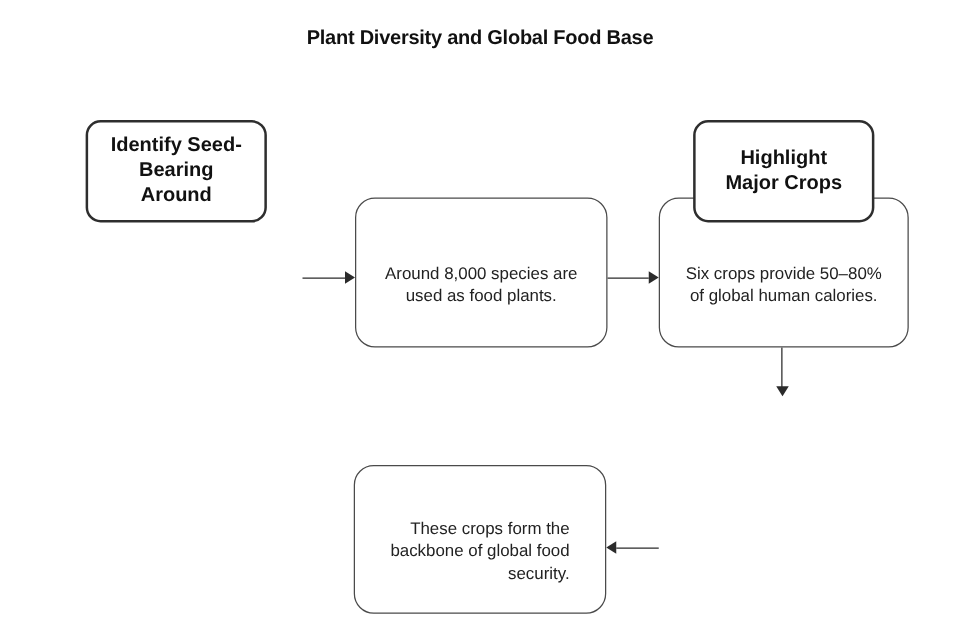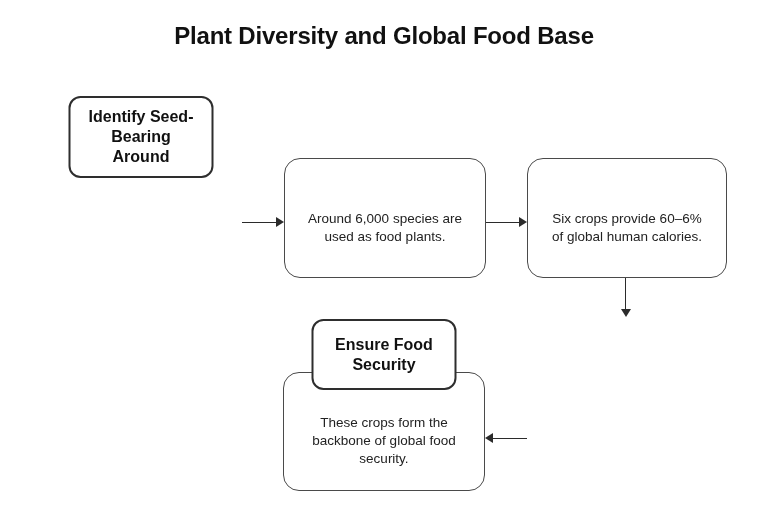--- a/index.html
+++ b/index.html
@@ -16,21 +16,21 @@
     width: 768px; height: 512px;
     background: var(--background);
     font-family: "Liberation Sans", "DejaVu Sans", sans-serif;
     overflow: hidden;
   }
   .canvas { position: relative; width: 768px; height: 512px; background: var(--background); }
 
   .title {
     position: absolute; top: 22px; left: 0; width: 100%;
     text-align: center;
-    font-size: 24px; font-weight: 700; letter-spacing: -0.2px;
+    font-size: 16px; font-weight: 700; letter-spacing: -0.2px;
     color: var(--title-text);
     white-space: pre-line;
   }
 
   .node { position: absolute; }
   .node-header {
     position: absolute; top: 0; left: 50%; transform: translateX(-50%);
     width: 145px;
     background: var(--node-fill);
     border: 2px solid var(--header-border);
@@ -64,21 +64,21 @@
   .n1 { left: 40px;  top: 96px; width: 202px; height: 182px; }
   .n2 { left: 284px; top: 96px; width: 202px; height: 182px; }
   .n3 { left: 527px; top: 96px; width: 200px; height: 182px; }
   .n1 .node-header, .n2 .node-header, .n3 .node-header { height: 82px; }
   .n1 .node-body, .n2 .node-body, .n3 .node-body { top: 62px; height: 120px; padding-top: 20px; }
 
   
   .n4 { left: 527px; top: 319px; width: 200px; height: 172px; }
   .n5 { left: 283px; top: 319px; width: 202px; height: 172px; }
   .n4 .node-header, .n5 .node-header { height: 71px; }
-  .n4 .node-body, .n5 .node-body { top: 53px; height: 119px; padding-top: 18px; }
+  .n4 .node-body, .n5 .node-body { top: 53px; height: 119px; padding-top: 18px; text-align: right; }
 
   
   .line-h { position: absolute; height: 0; border-top: 1.6px solid var(--arrow); }
   .line-v { position: absolute; width: 0; border-left: 1.6px solid var(--arrow); }
   .head-right {
     position: absolute; width: 0; height: 0;
     border-top: 5px solid transparent; border-bottom: 5px solid transparent;
     border-left: 8px solid var(--arrow);
   }
   .head-left {
@@ -110,44 +110,44 @@
   <div class="node n1">
     <div class="node-header">
       <span class="header-text">Identify Seed-
 Bearing
 Around</span>
     </div>
   </div>
 
   <div class="node n2">
     <div class="node-body">
-      <span class="body-text">Around 6,000 species are
+      <span class="body-text">Around 8,000 species are
 used as food plants.</span>
     </div>
   </div>
 
   <div class="node n3">
     <div class="node-body">
-      <span class="body-text">Six crops provide 60–6%
+      <span class="body-text">Six crops provide 50–80%
 of global human calories.</span>
+    </div>
+    <div class="node-header">
+      <span class="header-text">Highlight
+Major Crops</span>
     </div>
   </div>
 
   <div class="node n4">
   </div>
 
   <div class="node n5">
     <div class="node-body">
       <span class="body-text">These crops form the
 backbone of global food
 security.</span>
-    </div>
-    <div class="node-header">
-      <span class="header-text">Ensure Food
-Security</span>
     </div>
   </div>
 
   <div>
     <div class="line-h a1-line"></div>
     <div class="head-right a1-head"></div>
   </div>
 
   <div>
     <div class="line-h a2-line"></div>

